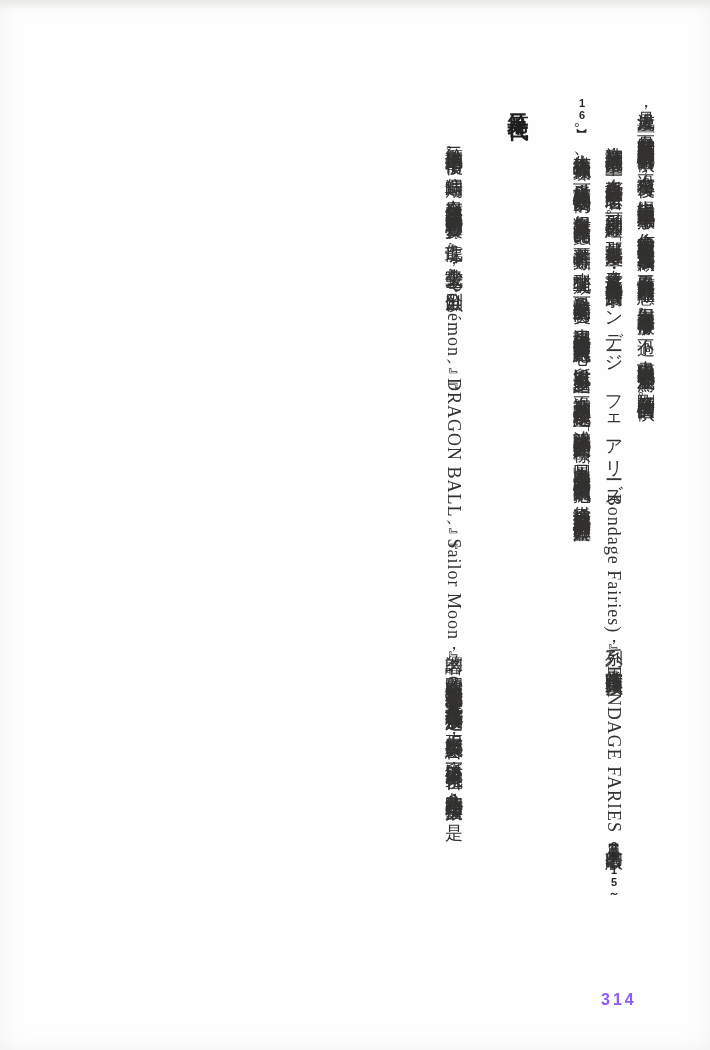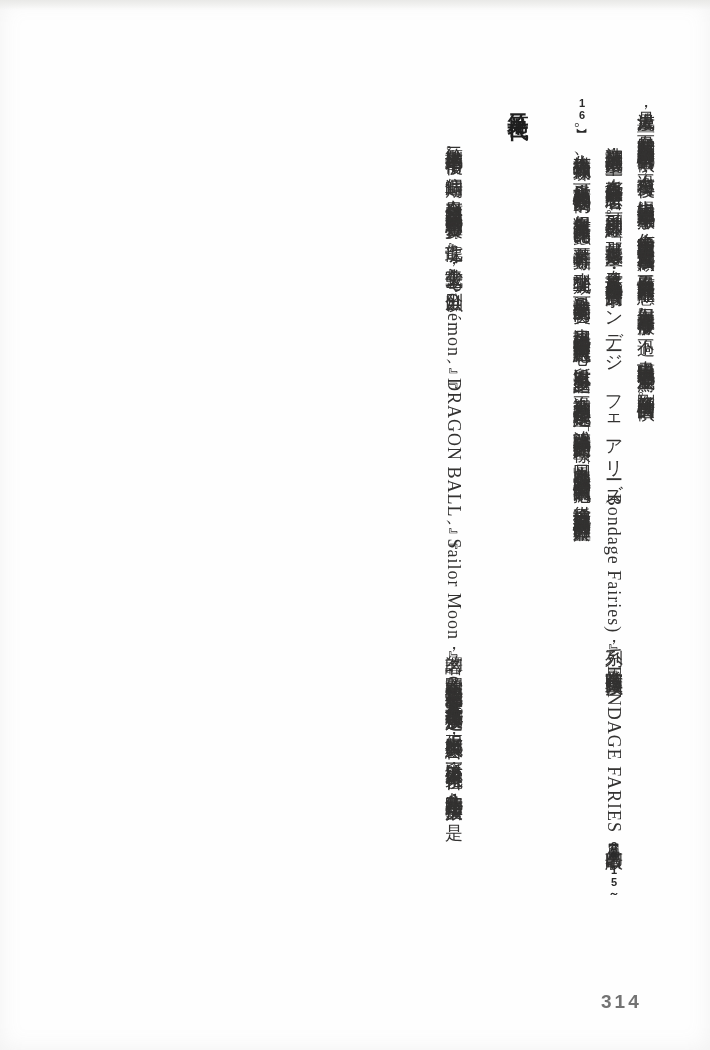--- a/index.html
+++ b/index.html
@@ -68,23 +68,23 @@
     letter-spacing: 0;
     text-orientation: upright;
     color: #2a2a2a;
   }
   .page-number {
     position: absolute;
     left: 601px;
     top: 991px;
     font-family: "Liberation Sans", "DejaVu Sans", sans-serif;
     font-weight: 700;
-    font-size: 19px;
+    font-size: 16px;
     letter-spacing: 3px;
-    color: #737373;
+    color: #8b5cf6;
   }
 </style>
 </head>
 <body>
 
 <div class="page">
   <div class="top-edge"></div>
 
   <main class="text-area">
     <p class="para no-indent">是成人漫畫，而是當時所有翻譯出版的日本漫畫都有的習慣；不過左右反轉後，出場人物也因此全都成了左撇子。作中所畫的商店招牌等等日文也常常直接左右顛倒。看不懂日文的外國人雖然不在意，但在日本人看來卻非常不舒服。不過，書中出現的汽車也從右駕變成左駕，剛好符合了美國的習慣。</p>

